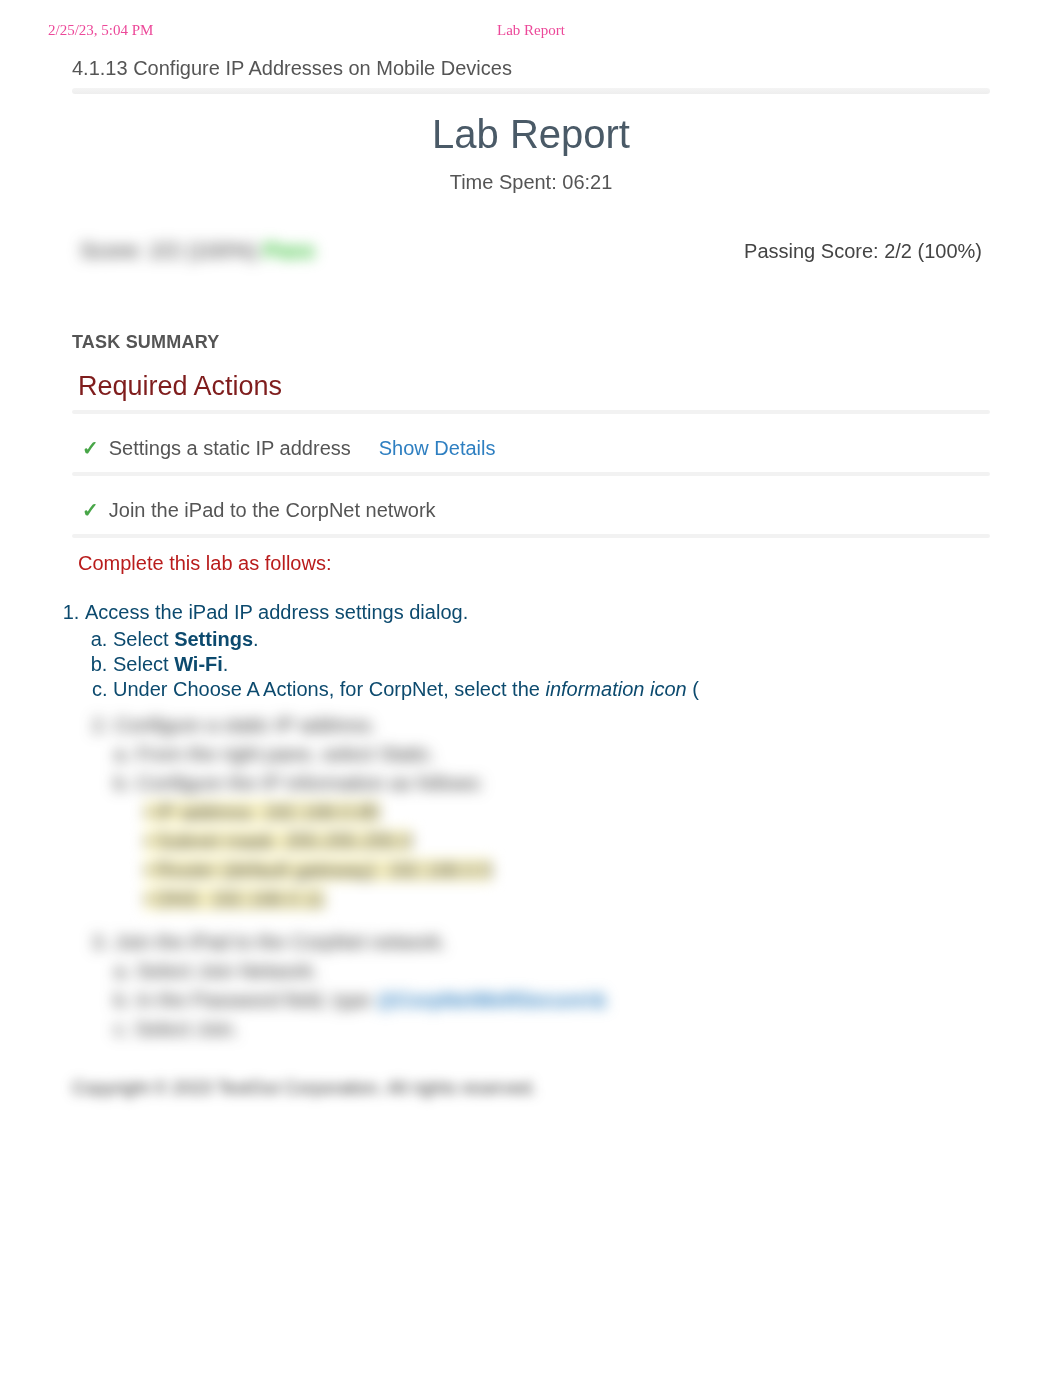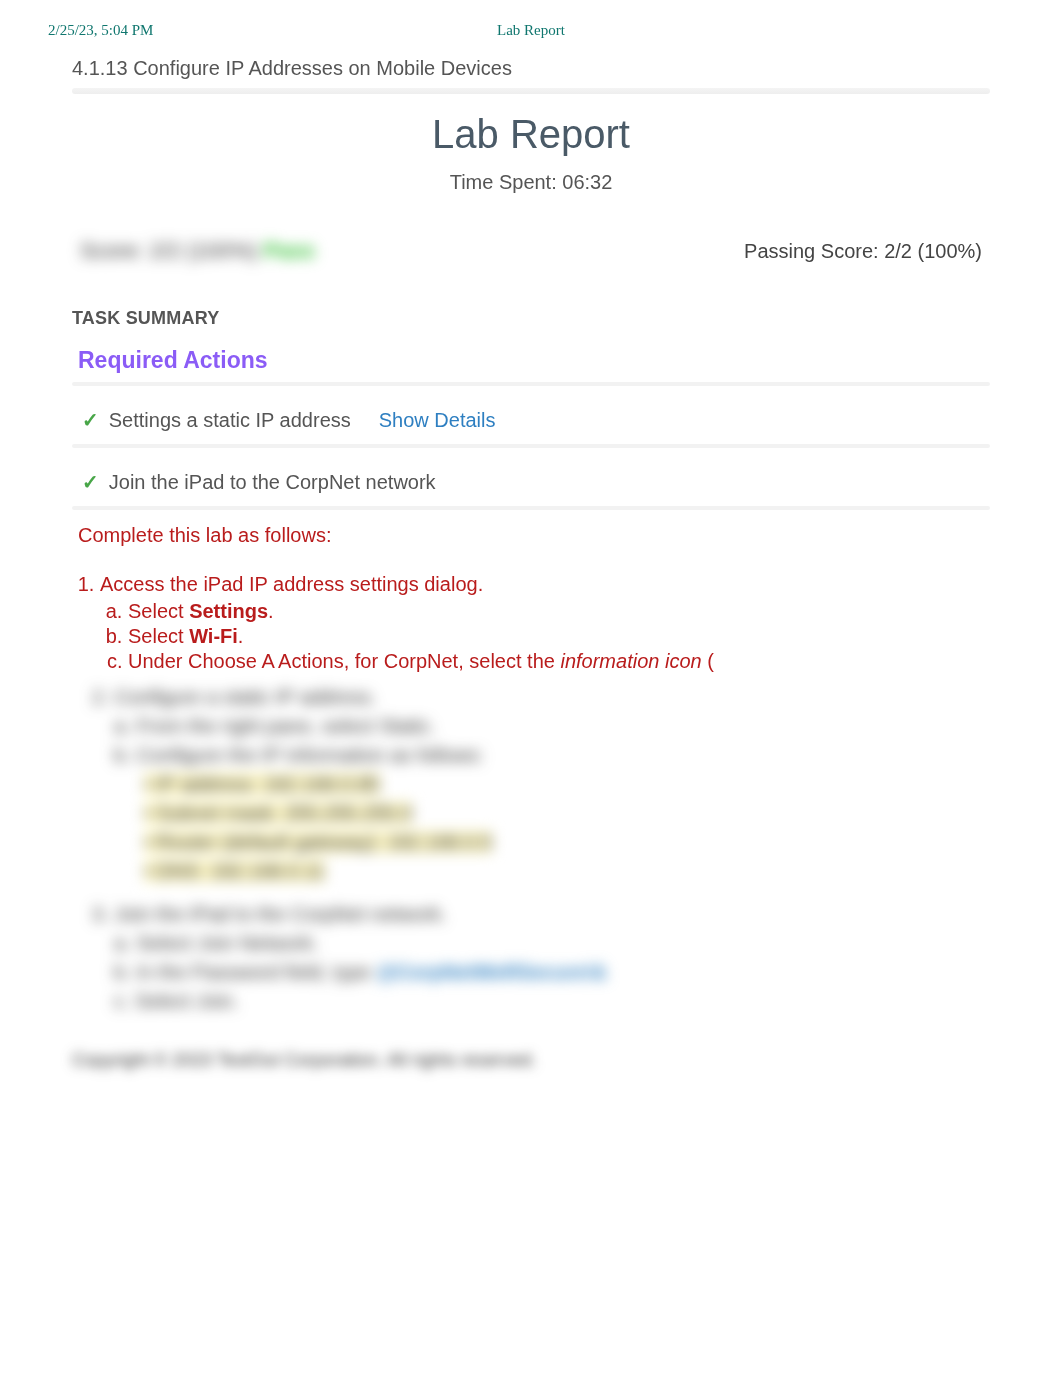--- a/index.html
+++ b/index.html
@@ -10,21 +10,21 @@
     width: 1062px;
     min-height: 1377px;
     padding: 0;
   }
   .print-header {
     display: flex;
     justify-content: space-between;
     padding: 22px 48px 0 48px;
     font-family: "Times New Roman", serif;
     font-size: 15px;
-    color: #0f766e;
+    color: #ec4899;
   }
   .print-header .center { flex: 1; text-align: center; }
   .print-header .left  { flex: 1; text-align: left; }
   .print-header .right { flex: 1; }
   .sheet {
     padding: 0 72px;
   }
   .breadcrumb {
     margin-top: 18px;
     font-size: 20px;
@@ -64,27 +64,27 @@
   }
   .blur-score .pass { color: #2fbf2f; font-weight: 600; }
   .passing {
     font-size: 20px;
     color: #444;
   }
   .section-head {
     font-size: 18px;
     font-weight: 700;
     color: #555;
-    margin-top: 44px;
+    margin-top: 68px;
     letter-spacing: 0.2px;
   }
   .req-head {
-    font-size: 23px;
-    font-weight: 700;
-    color: #8b5cf6;
+    font-size: 27px;
+    font-weight: 400;
+    color: #7f1d1d;
     margin-top: 18px;
     margin-left: 6px;
   }
   .task-row {
     display: flex;
     align-items: center;
     gap: 10px;
     font-size: 20px;
     color: #555;
     margin-top: 18px;
@@ -113,23 +113,23 @@
     margin-top: 54px;
   }
   .expl-text {
     font-size: 20px;
     color: #b91c1c;
     margin-top: 14px;
     margin-left: 6px;
   }
   ol.steps {
     margin-top: 26px;
-    margin-left: 28px;
-    font-size: 20px;
-    color: #b91c1c;
+    margin-left: 13px;
+    font-size: 20px;
+    color: #0c4a6e;
   }
   ol.steps > li { margin-bottom: 4px; }
   ol.sub {
     list-style-type: lower-alpha;
     margin-left: 28px;
     margin-top: 4px;
   }
   ol.sub li { margin-bottom: 2px; }
   .bold { font-weight: 700; }
   .ital { font-style: italic; }
@@ -158,21 +158,21 @@
   <div class="center">Lab Report</div>
   <div class="right"></div>
 </div>
 
 <div class="sheet">
 
   <div class="breadcrumb">4.1.13 Configure IP Addresses on Mobile Devices</div>
   <div class="hr-top"></div>
 
   <h1 class="title">Lab Report</h1>
-  <div class="time-spent">Time Spent: 06:32</div>
+  <div class="time-spent">Time Spent: 06:21</div>
 
   <div class="score-row">
     <div class="blur-score">
       <span>Score: 2/2 (100%) </span><span class="pass">Pass</span>
     </div>
     <div class="passing">Passing Score: 2/2 (100%)</div>
   </div>
 
   <div class="section-head">TASK SUMMARY</div>
   <div class="req-head">Required Actions</div>

